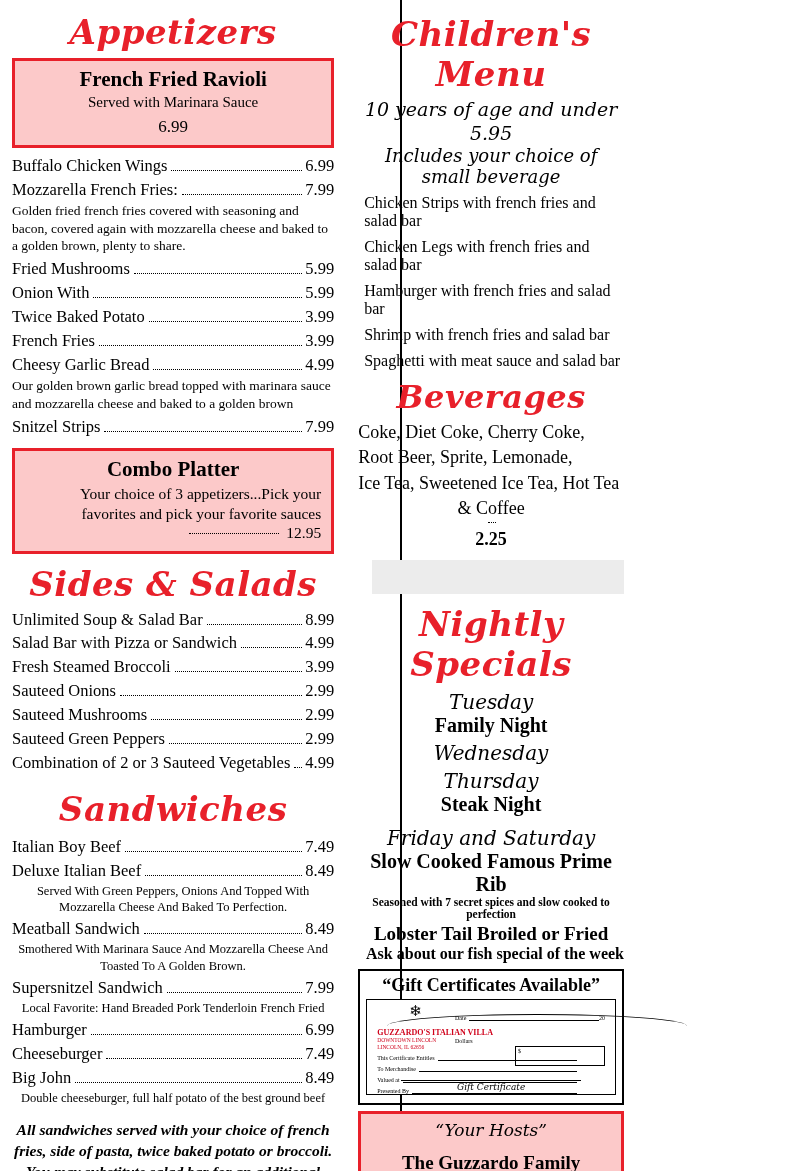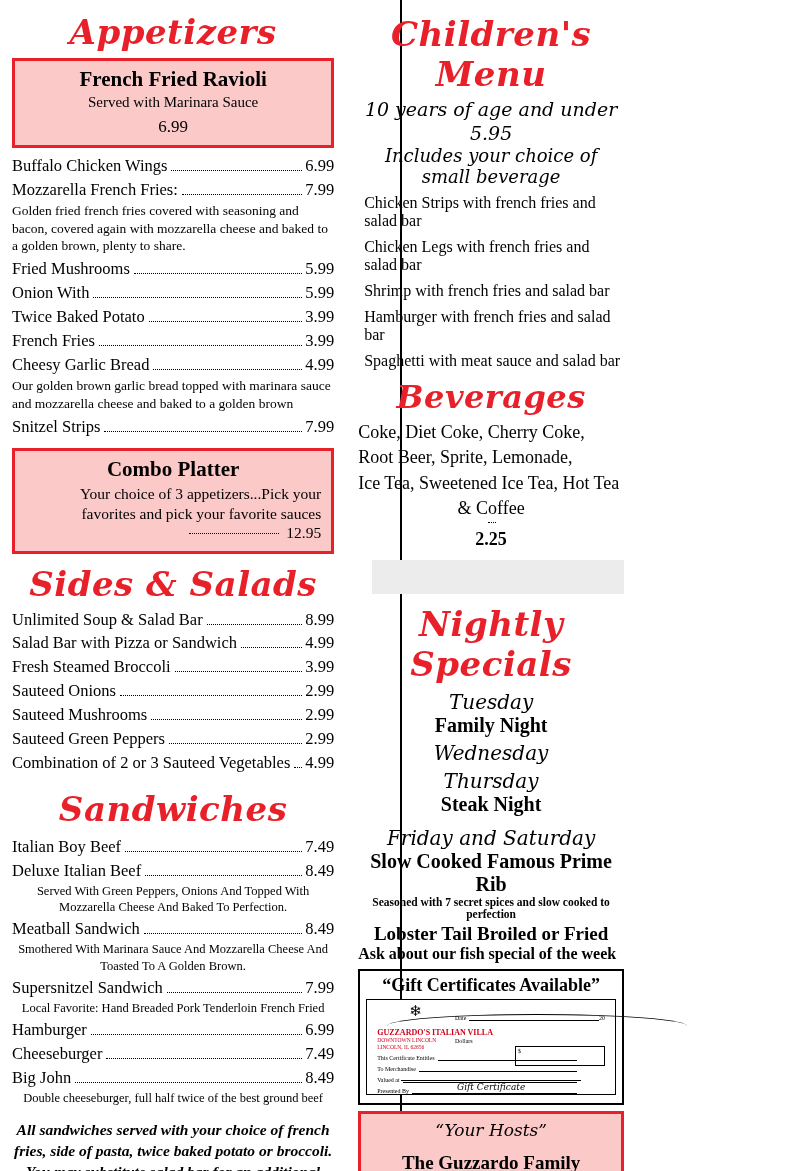--- a/index.html
+++ b/index.html
@@ -193,21 +193,21 @@
     margin-bottom: 3px;
   }
   .special-mid {
     font-weight: 700;
     font-size: 19px;
     text-align: center;
   }
   .special-ask {
     font-weight: 700;
     font-size: 16px;
-    text-align: left;
+    text-align: right;
     margin-bottom: 6px;
     font-family: Liberation Serif, serif;
   }
 
   
   .gift-box {
     border: 2px solid #000;
     padding: 4px 6px 8px;
     margin: 2px 0 6px;
   }
@@ -433,21 +433,21 @@
       <div class="item-row">
         <span class="item-name">Cheeseburger</span>
         <span class="leader"></span>
         <span class="item-price">7.49</span>
       </div>
       <div class="item-row">
         <span class="item-name">Big John</span>
         <span class="leader"></span>
         <span class="item-price">8.49</span>
       </div>
-      <p class="desc-center">Double cheeseburger, full half twice of the best ground beef</p>
+      <p class="desc-center">Double cheeseburger, full half potato of the best ground beef</p>
     </div>
 
     <div class="footer-note">All sandwiches served with your choice of french fries, side of pasta, twice baked potato or broccoli. You may substitute salad bar for an additional $2.99.</div>
   </div>
 
   <div class="divider"></div>
 
   <div class="col col-right">
 
     <div class="script-head script-children">Children's Menu</div>
@@ -456,24 +456,24 @@
     <div class="child-includes">Includes your choice of small beverage</div>
 
     <div>
       <p class="child-item">
         <b>Chicken Strips</b><span> with french fries and salad bar</span>
       </p>
       <p class="child-item">
         <b>Chicken Legs</b><span> with french fries and salad bar</span>
       </p>
       <p class="child-item">
-        <b>Shrimp</b><span> with french fries and salad bar</span>
+        <b>Hamburger</b><span> with french fries and salad bar</span>
       </p>
       <p class="child-item">
-        <b>Hamburger</b><span> with french fries and salad bar</span>
+        <b>Shrimp</b><span> with french fries and salad bar</span>
       </p>
       <p class="child-item">
         <b>Spaghetti with meat sauce</b><span> and salad bar</span>
       </p>
     </div>
 
     <div class="script-head script-beverages">Beverages</div>
     <div class="bev-lines">
       <div>Coke, Diet Coke, Cherry Coke,</div>
       <div>Root Beer, Sprite, Lemonade,</div>

